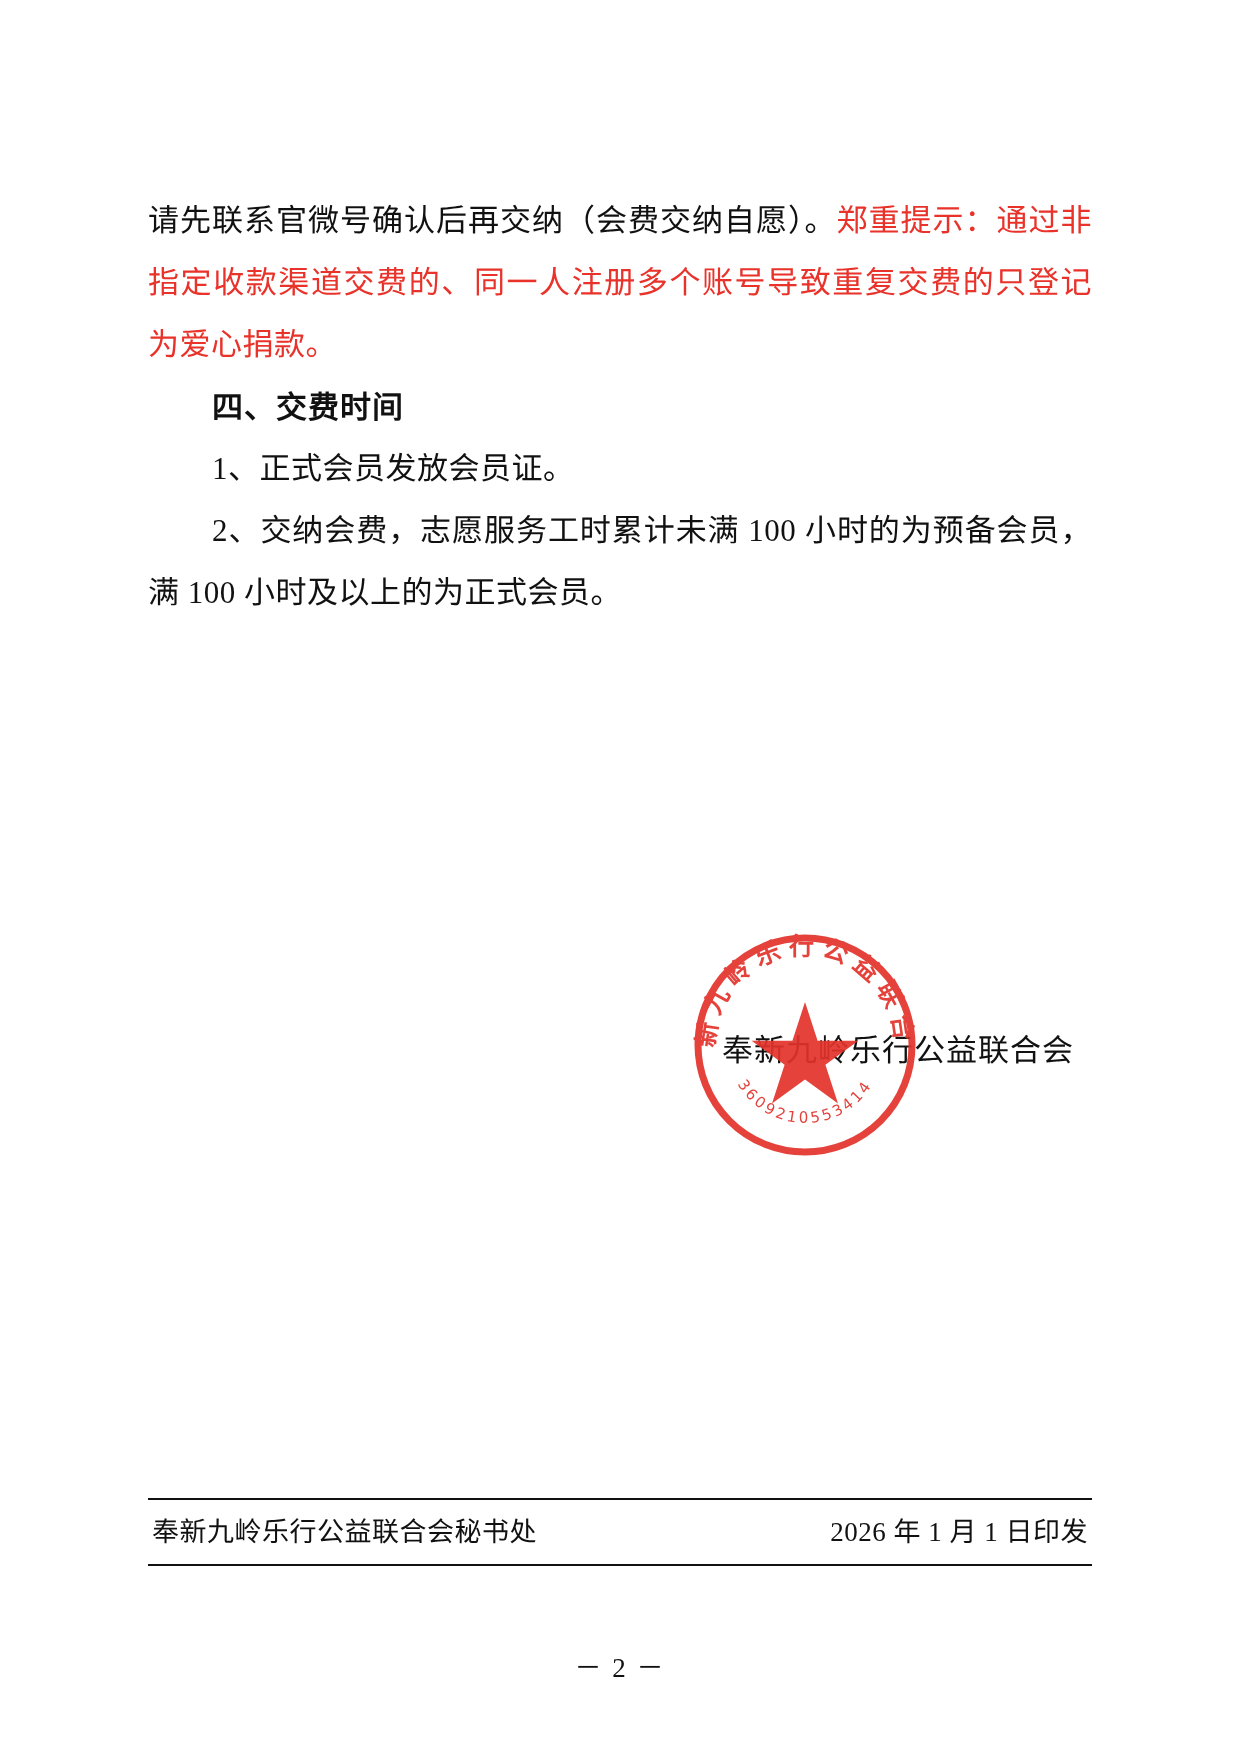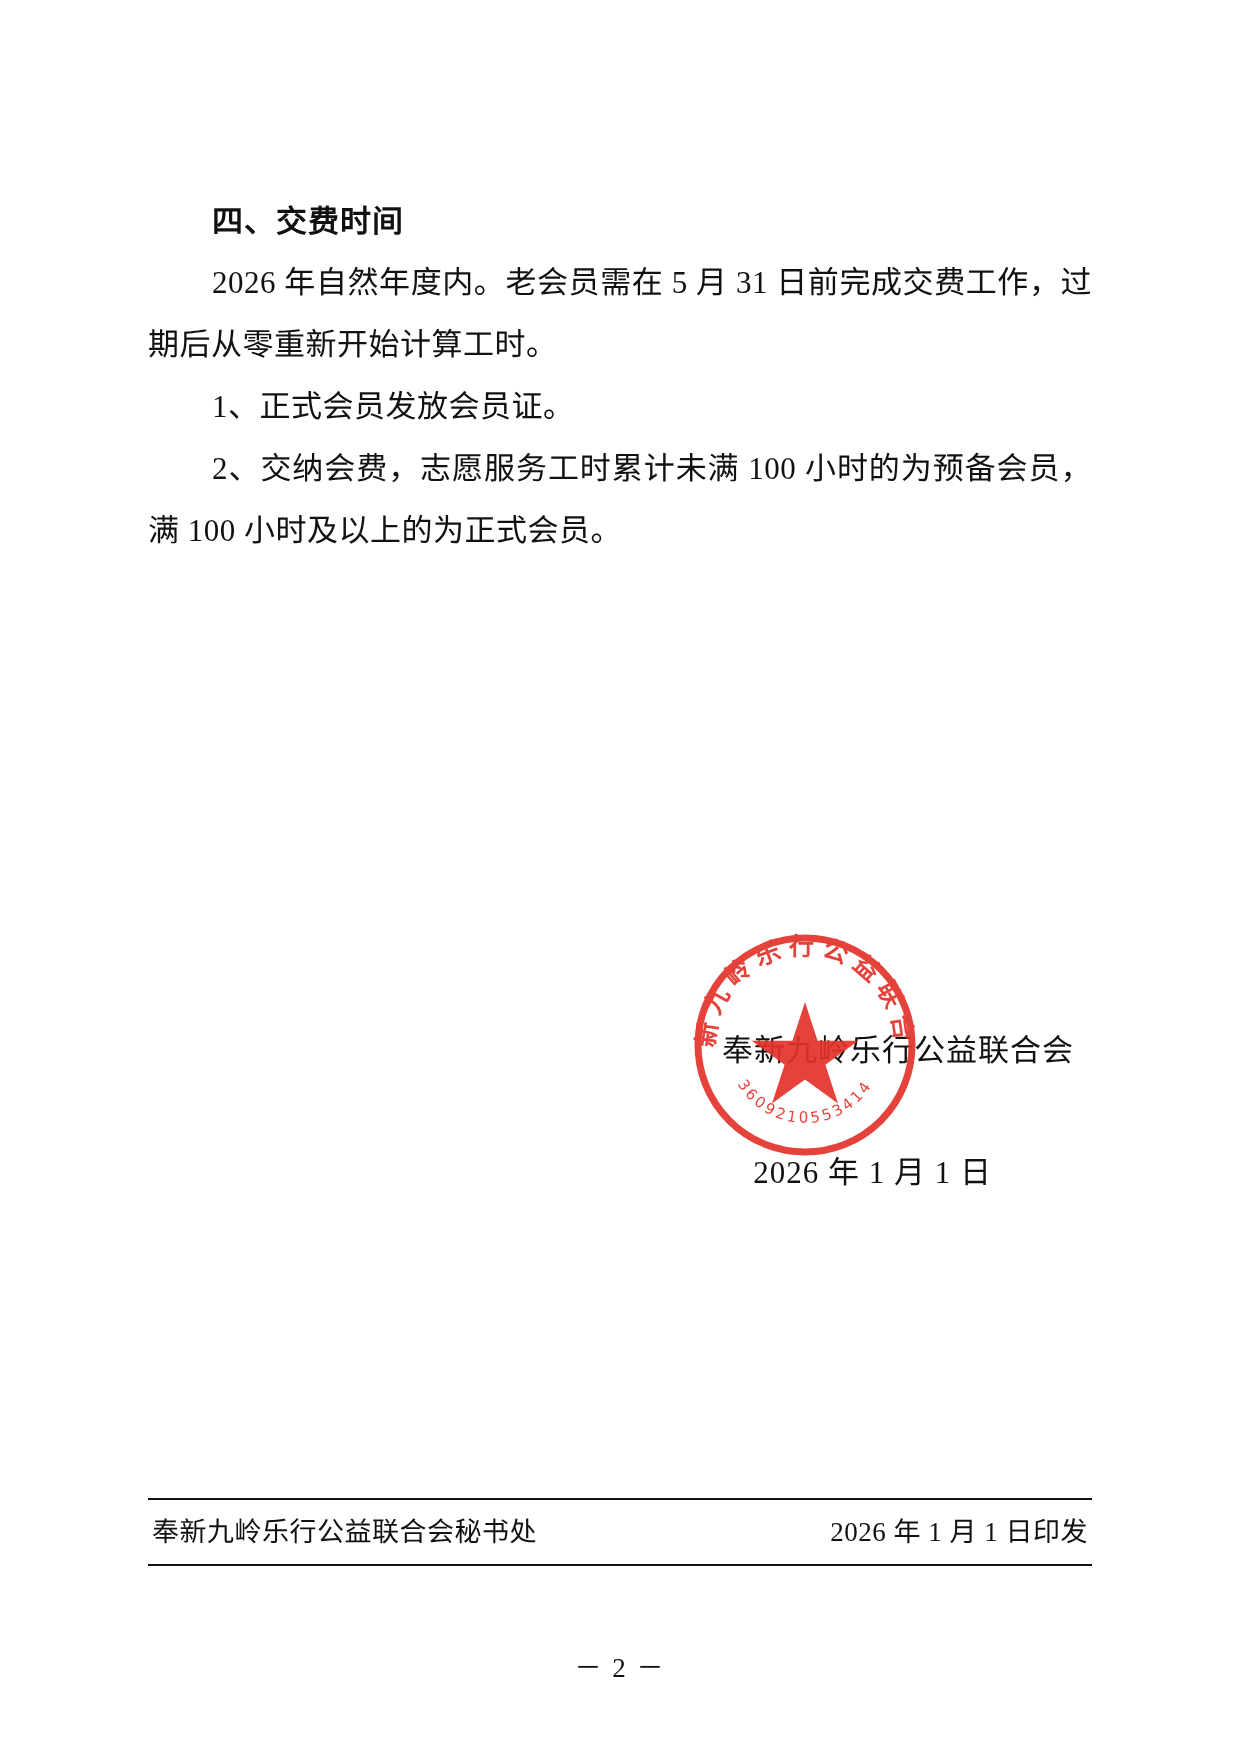--- a/index.html
+++ b/index.html
@@ -119,30 +119,29 @@
     text-align: center;
     font-size: 27px;
     letter-spacing: 2px;
   }
 </style>
 </head>
 <body>
 
 <div class="page">
 
+  <p class="para mixed-red"><span>请先联系官微号确认后再交纳（会费交纳自愿）。</span><span class="r">郑重提示：通过非指定收款渠道交费的、同一人注册多个账号导致重复交费的只登记为爱心捐款。</span></p>
 
   <h2 class="heading">四、交费时间</h2>
-  <p class="para indent">2026 年自然年度内。老会员需在 5 月 31 日前完成交费工作，过期后从零重新开始计算工时。</p>
 
   <p class="para indent">1、正式会员发放会员证。</p>
   <p class="para indent">2、交纳会费，志愿服务工时累计未满 100 小时的为预备会员，满 100 小时及以上的为正式会员。</p>
 
   <div class="sign-block">
     <div class="sign-org">奉新九岭乐行公益联合会</div>
-    <div class="sign-date">2026 年 1 月 1 日</div>
   </div>
 
   <div class="seal">
     <svg viewBox="0 0 230 230" width="230" height="230" aria-hidden="true">
       <defs>
         <path id="sealTopArc" d="M 25,115 A 90,90 0 0 1 205,115"></path>
         <path id="sealBottomArc" d="M 37,115 A 78,78 0 0 0 193,115"></path>
       </defs>
       <circle cx="115" cy="115" r="107" fill="none" stroke="#e2322b" stroke-width="7"></circle>
       <text font-family="'DejaVu Serif','Liberation Serif',serif" font-size="25" font-weight="bold" fill="#e2322b" letter-spacing="7">

